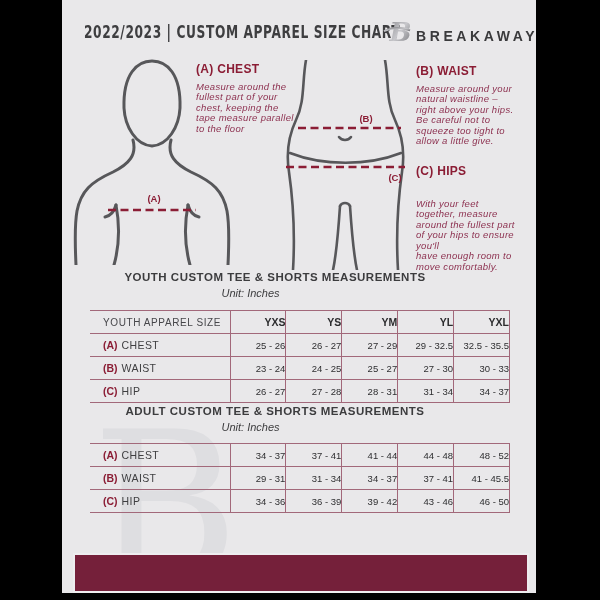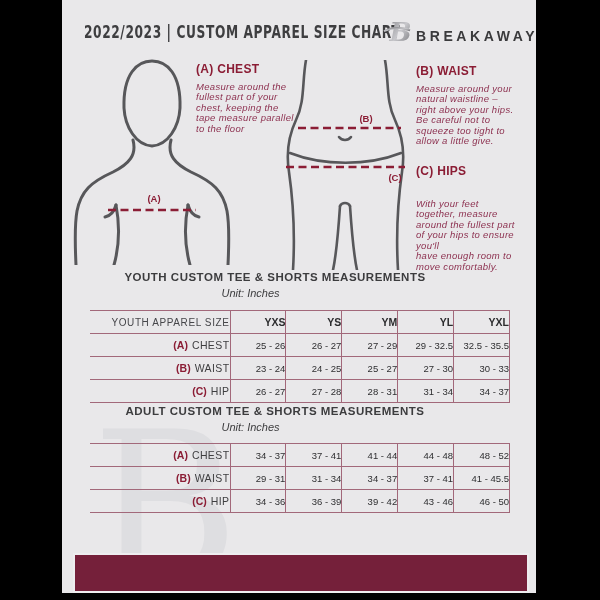--- a/index.html
+++ b/index.html
@@ -27,21 +27,21 @@
   
   .sec-title{left:62px;width:426px;text-align:center;font-size:11.5px;font-weight:bold;
              color:#3c3c3e;letter-spacing:0.5px;}
   .sec-unit{left:62px;width:377px;text-align:center;font-size:11px;font-style:italic;color:#3c3c3e;}
 
   
   table.size-table{position:absolute;left:90px;width:420px;border-collapse:collapse;
                    table-layout:fixed;z-index:2;background:transparent;}
   table.size-table td{border:1.5px solid #a2687a;height:22px;padding:0;text-align:right;
                       font-size:9.5px;color:#2e2e30;}
-  table.size-table td.first{border-left:none;text-align:right;padding-left:13px;}
+  table.size-table td.first{border-left:none;text-align:left;padding-left:13px;}
   table.size-table tr.hdr td{font-size:10.5px;font-weight:bold;color:#2c2c2e;}
   table.size-table tr.hdr td.first{font-weight:normal;font-size:10px;color:#46464a;letter-spacing:0.6px;}
   .rowlab{font-size:10.5px;color:#3e3e40;letter-spacing:0.4px;}
   .pref{font-weight:bold;color:#8b1d35;margin-right:4px;font-size:10.5px;}
 
   .watermark{left:92px;top:428px;font-family:"DejaVu Serif",serif;font-size:200px;
              line-height:0.78;color:#dedee1;z-index:1;user-select:none;}
   .footer-bar{left:73px;top:553px;width:452px;height:36px;background:#75203a;
               border:2px solid #eeedef;z-index:3;}
 </style>

